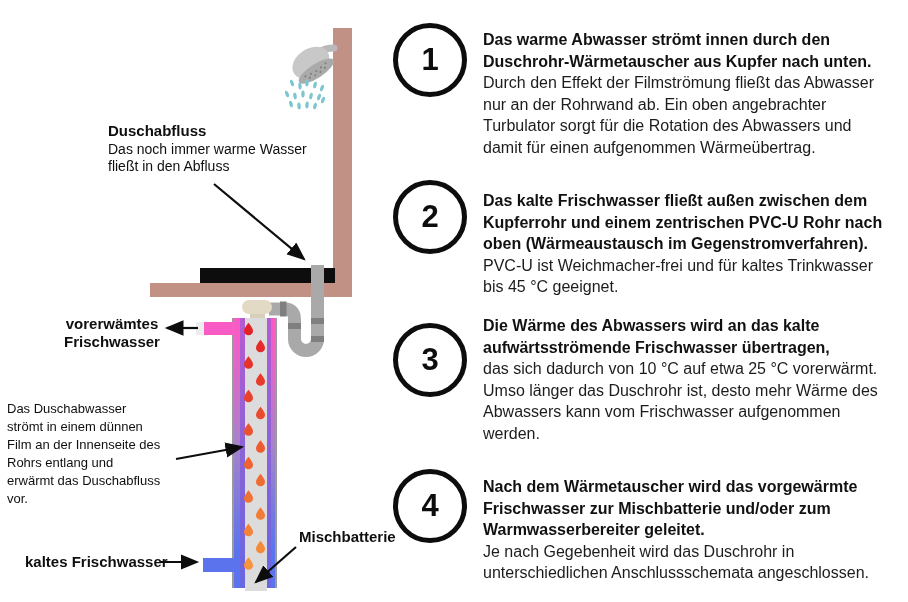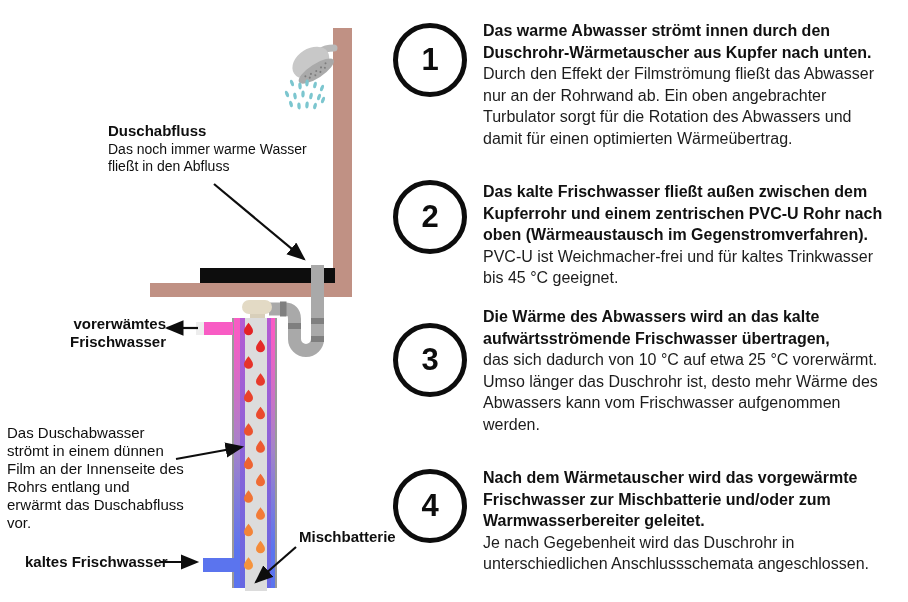--- a/index.html
+++ b/index.html
@@ -19,29 +19,29 @@
   .hx .ann{width:6px;background:linear-gradient(#f85cc4 0%,#f85cc4 6%,#a583c9 48%,#5b74ee 86%,#5b74ee 100%);}
   .hx .cop{width:4.5px;background:linear-gradient(#b55bd2 0%,#8a63d8 50%,#6667e2 100%);}
   .hx .int{width:22px;background:#dcdcdc;height:101%;}
   .outlet-tip{left:196px;top:322px;width:9px;height:13px;background:#ededed;}
   .outlet{left:204px;top:322px;width:29px;height:13px;background:#f85cc4;}
   .inlet{left:203px;top:558px;width:31px;height:14px;background:#5b74ee;}
   
   .lbl{line-height:17.5px;font-size:14px;}
   .lbl b{font-size:15px;}
   .duschabfluss{left:108px;top:122px;width:210px;}
-  .preheated{left:58px;top:315px;width:108px;text-align:right;font-weight:bold;font-size:15px;line-height:18px;}
-  .film{left:7px;top:400px;width:190px;font-size:15px;line-height:18px;margin-top:24px;}
+  .preheated{left:58px;top:315px;width:108px;text-align:center;font-weight:bold;font-size:15px;line-height:18px;}
+  .film{left:7px;top:400px;width:190px;font-size:13px;line-height:18px;}
   .cold{left:25px;top:553px;font-weight:bold;font-size:15px;text-align:center;}
   .kanal{left:299px;top:528px;font-weight:bold;font-size:15px;}
   
   .step-circle{width:64px;height:64px;border:5px solid #0d0d0d;border-radius:50%;
                display:flex;align-items:center;justify-content:center;
                font-weight:bold;font-size:31px;color:#0d0d0d;left:393px;}
-  .step-text{left:483px;width:412px;font-size:16px;line-height:21.5px;color:#1c1c1c;}
+  .step-text{left:483px;width:412px;font-size:16px;line-height:21.5px;color:#1c1c1c;margin-top:9px;}
   .step-text .bold{font-weight:bold;color:#111;}
   svg{position:absolute;left:0;top:0;}
 </style>
 </head>
 <body>
 
 <div class="canvas">
 
   <div class="abs wall"></div>
   <div class="abs floor"></div>
@@ -162,21 +162,21 @@
   </div>
 
   <div class="abs cold">kaltes Frischwasser</div>
   <div class="abs kanal">Mischbatterie</div>
 
   <div class="abs step-circle" style="top:23px">
       <span>1</span>
     </div>
   <div class="abs step-text" style="top:20px">
     <div class="bold">Das warme Abwasser strömt innen durch den Duschrohr-Wärmetauscher aus Kupfer nach unten.</div>
-    <div>Durch den Effekt der Filmströmung fließt das Abwasser nur an der Rohrwand ab. Ein oben angebrachter Turbulator sorgt für die Rotation des Abwassers und damit für einen optimierten Wärmeübertrag.</div>
+    <div>Durch den Effekt der Filmströmung fließt das Abwasser nur an der Rohrwand ab. Ein oben angebrachter Turbulator sorgt für die Rotation des Abwassers und damit für einen aufgenommen Wärmeübertrag.</div>
   </div>
 
   <div class="abs step-circle" style="top:180px">
       <span>2</span>
     </div>
   <div class="abs step-text" style="top:181px">
     <div class="bold">Das kalte Frischwasser fließt außen zwischen dem Kupferrohr und einem zentrischen PVC-U Rohr nach oben (Wärmeaustausch im Gegenstromverfahren).</div>
     <div>PVC-U ist Weichmacher-frei und für kaltes Trinkwasser bis 45 °C geeignet.</div>
   </div>
 

